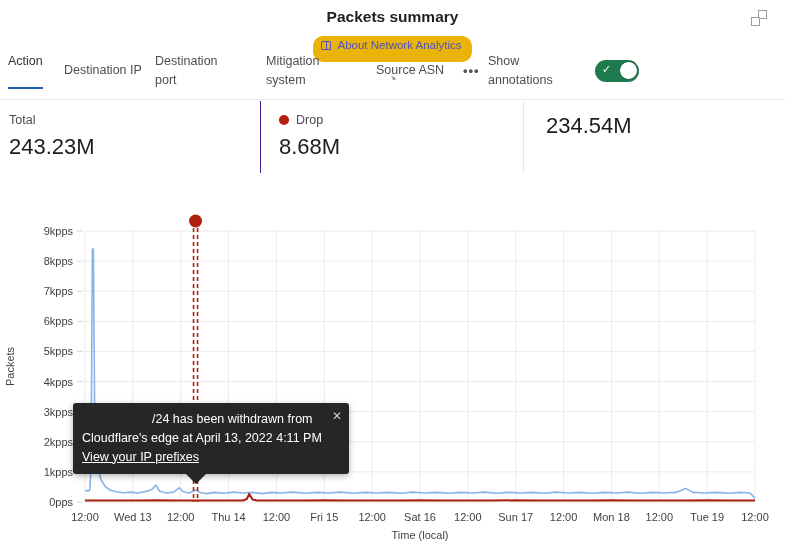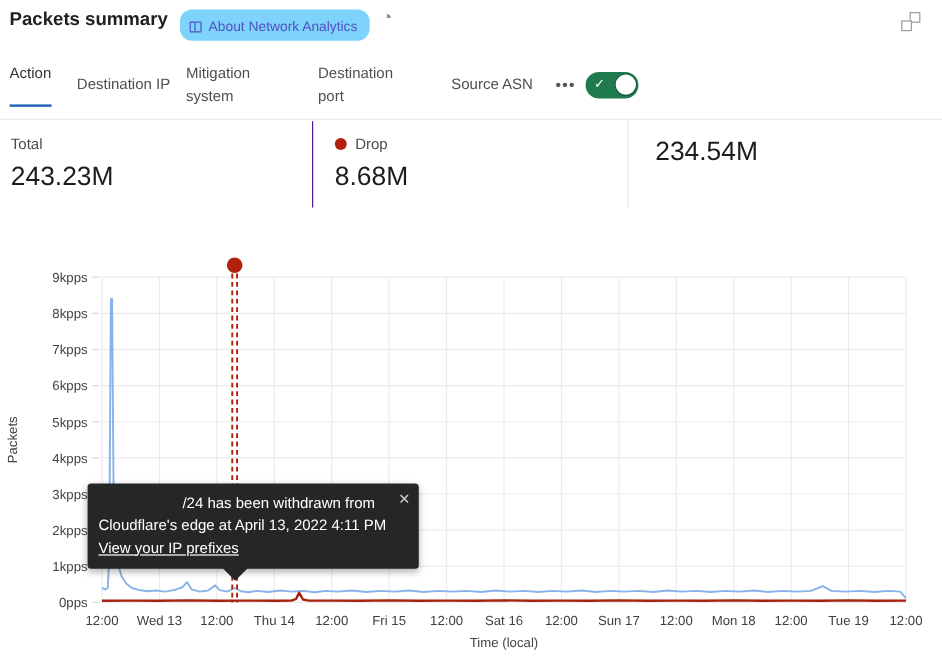--- a/index.html
+++ b/index.html
@@ -1,24 +1,24 @@
 <!DOCTYPE html>
 <html><head>
 <meta charset="utf-8">
 <style>
   * { margin:0; padding:0; box-sizing:border-box; }
   html,body { width:785px; height:555px; background:#fff; overflow:hidden;
     font-family:"Liberation Sans", sans-serif; color:#333; position:relative; }
 
   
   .header { position:absolute; top:8px; left:8px; right:8px; height:26px;
-    display:flex; gap:10px; }
+    display:flex; align-items:center; gap:10px;flex-direction:column; }
   .page-title { font-size:15.5px; font-weight:bold; color:#1f1f1f; }
   .about-badge { display:inline-flex; align-items:center; gap:6px;
-    background:#7dd3fc; color:#5052c0; font-size:11.5px; padding:3px 10px 0 8px;
+    background:#eab308; color:#5052c0; font-size:11.5px; padding:3px 10px 11px 8px;
     border-radius:10px; cursor:pointer; }
   .book-icon { display:inline-block; width:10px; height:9px;
     border:1.2px solid #5052c0; border-radius:1px; position:relative; }
   .book-icon::after { content:''; position:absolute; left:3.4px; top:0; bottom:0;
     width:1.2px; background:#5052c0; }
   .history-icon { color:#8f8f8f; font-size:15px; line-height:14px; cursor:pointer; }
   .popout-icon { position:absolute; right:10px; top:2px; width:16px; height:16px; cursor:pointer; }
   .popout-icon .sq-back { position:absolute; right:0; top:0; width:9px; height:9px;
     border:1.5px solid #9b9b9b; background:#fff; }
   .popout-icon .sq-front { position:absolute; left:0; bottom:0; width:9px; height:9px;
@@ -84,24 +84,25 @@
   <span class="history-icon">◔</span>
   <span class="popout-icon">
     <span class="sq-back"></span>
     <span class="sq-front"></span>
   </span>
 </div>
 
 <div class="tabbar">
   <div class="tab tab-0 active"><span>Action</span></div>
   <div class="tab tab-1"><span>Destination IP</span></div>
+  <div class="tab tab-3"><span>Destination port</span></div>
   <div class="tab tab-4"><span>Mitigation system</span></div>
-  <div class="tab tab-3"><span>Destination port</span></div>
   <div class="tab tab-5"><span>Source ASN</span></div>
   <div class="more-dots">•••</div>
+  <div class="show-annotations"><span>Show annotations</span></div>
   <div class="toggle">
     <span class="check">✓</span>
     <span class="knob"></span>
   </div>
 </div>
 
 <div class="stats">
   <div class="stat stat-0">
     <div class="stat-label-row">
       <span>Total</span>

